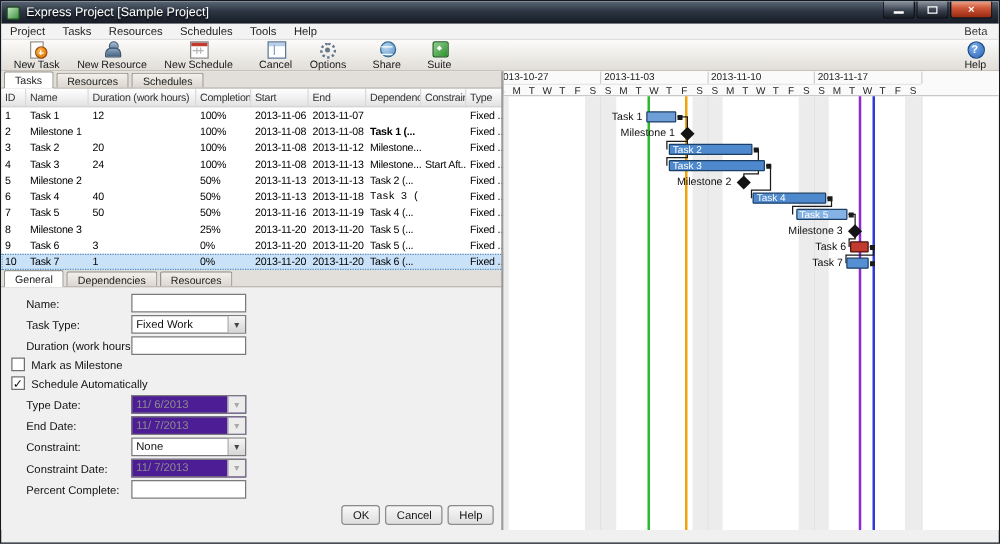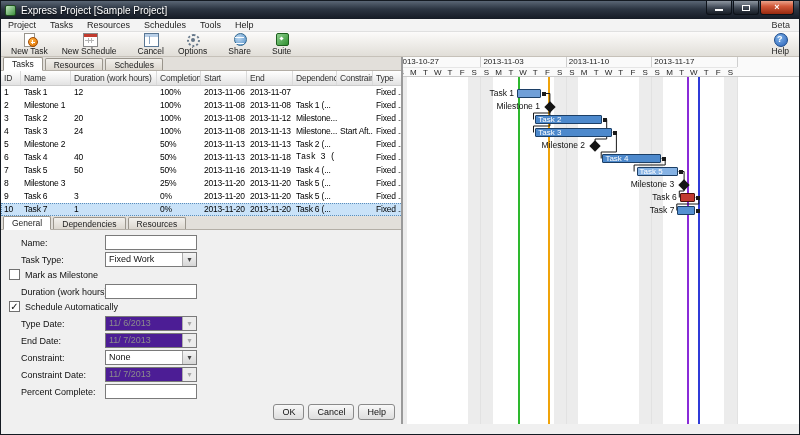--- a/index.html
+++ b/index.html
@@ -119,20 +119,24 @@
       <div class="menu-item">Tools</div>
       <div class="menu-item">Help</div>
       <div class="menu-right">Beta</div>
     </div>
   <div class="toolbar" id="toolbar">
       <div class="tbbtn">
         <span class="tb-icon icon-new-task"></span>
         <span class="tb-label">New Task</span>
       </div>
       <div class="tbbtn">
+        <span class="tb-icon icon-new-resource"></span>
+        <span class="tb-label">New Resource</span>
+      </div>
+      <div class="tbbtn">
         <span class="tb-icon icon-new-schedule"></span>
         <span class="tb-label">New Schedule</span>
       </div>
       <div class="tbsep"></div>
       <div class="tbbtn">
         <span class="tb-icon icon-layout"></span>
         <span class="tb-label">Cancel</span>
       </div>
       <div class="tbbtn">
         <span class="tb-icon icon-options"></span>
@@ -185,21 +189,21 @@
           <div class="td" style="width: 36px;"></div>
           <div class="td" style="width: 30px;">Fixed ...</div>
         </div>
         <div class="trow">
           <div class="td" style="width: 20px;">2</div>
           <div class="td" style="width: 50px;">Milestone 1</div>
           <div class="td" style="width: 86px;"></div>
           <div class="td" style="width: 44px;">100%</div>
           <div class="td" style="width: 46px;">2013-11-08</div>
           <div class="td" style="width: 46px;">2013-11-08</div>
-          <div class="td" style="width: 44px;">Task 1 (...</div>
+          <div class="td" style="width: 44px; font-weight: bold;">Task 1 (...</div>
           <div class="td" style="width: 36px;"></div>
           <div class="td" style="width: 30px;">Fixed ...</div>
         </div>
         <div class="trow">
           <div class="td" style="width: 20px;">3</div>
           <div class="td" style="width: 50px;">Task 2</div>
           <div class="td" style="width: 86px;">20</div>
           <div class="td" style="width: 44px;">100%</div>
           <div class="td" style="width: 46px;">2013-11-08</div>
           <div class="td" style="width: 46px;">2013-11-12</div>
@@ -295,27 +299,27 @@
           <label class="flabel">Name:</label>
           <input class="fctl tinput" style="">
         </div>
         <div class="frow">
           <label class="flabel">Task Type:</label>
           <div class="fctl dd">
             <span class="ddtext">Fixed Work</span>
             <span class="ddarrow"></span>
           </div>
         </div>
+        <div class="frow">
+          <label class="flabel">Duration (work hours):</label>
+          <input class="fctl tinput" style="">
+        </div>
         <div class="frow cbrow">
           <span class="cb"></span>
           <span class="cblabel">Mark as Milestone</span>
-        </div>
-        <div class="frow">
-          <label class="flabel">Duration (work hours):</label>
-          <input class="fctl tinput" style="">
         </div>
         <div class="frow cbrow">
           <span class="cb checked"></span>
           <span class="cblabel">Schedule Automatically</span>
         </div>
         <div class="frow">
           <label class="flabel">Type Date:</label>
           <div class="fctl dd disabled">
             <span class="ddtext">11/ 6/2013</span>
             <span class="ddarrow"></span>

